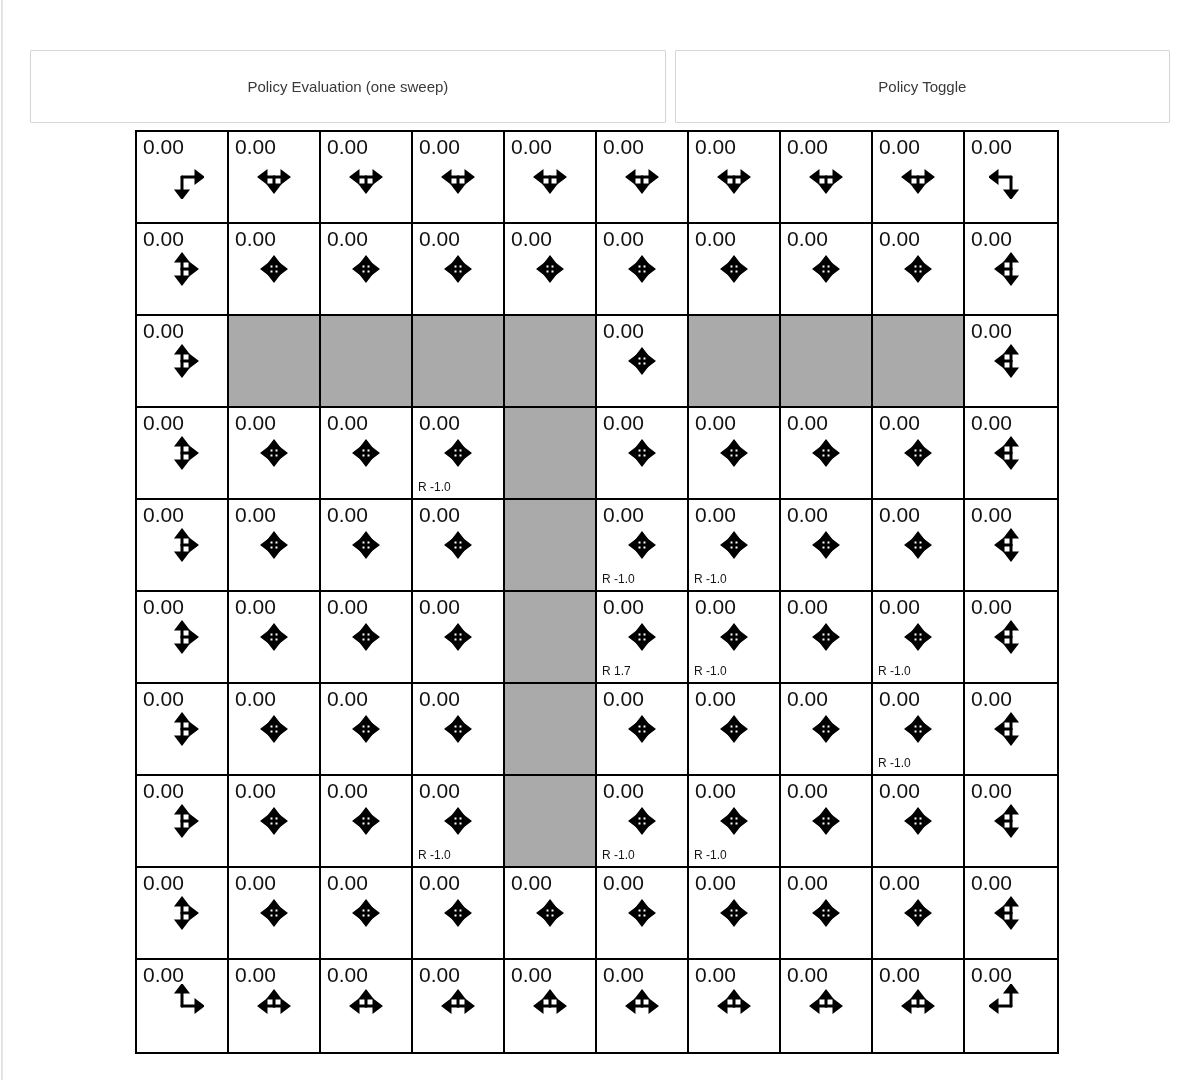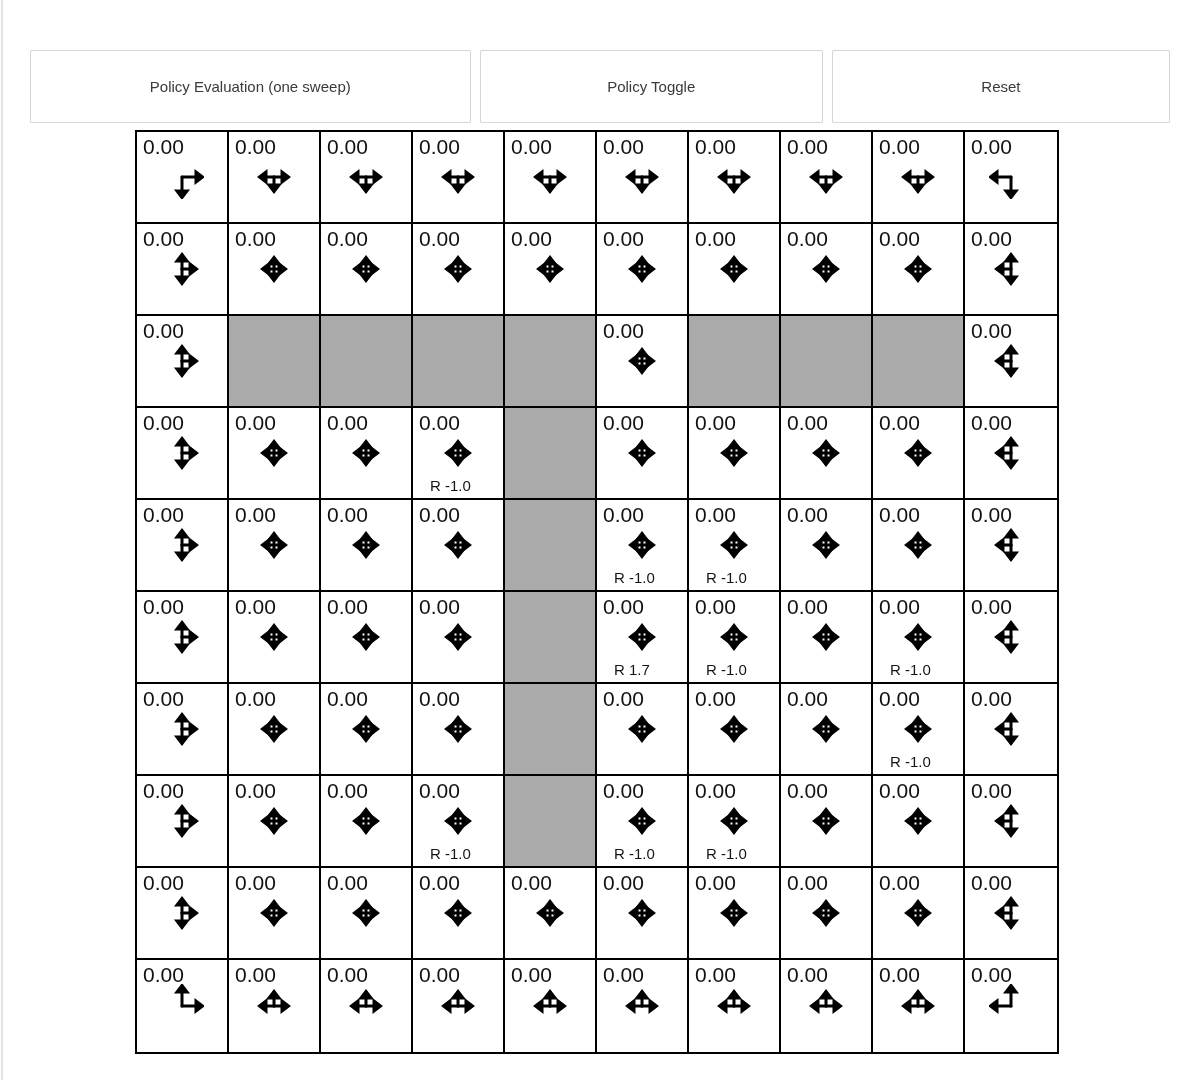--- a/index.html
+++ b/index.html
@@ -36,30 +36,29 @@
   .cell:nth-last-child(-n+10){border-bottom:none;}
   .cell.wall{background:#aaaaaa;}
   .value{
     position:absolute;top:3px;left:6px;font-size:21px;color:#111;line-height:1.1;
   }
   .arrow{
     position:absolute;left:50%;top:50%;transform:translate(-50%,-50%);
     width:44px;height:44px;
   }
   .reward{
-    position:absolute;bottom:4px;left:17px;font-size:15px;color:#151515;
+    position:absolute;bottom:4px;left:5px;font-size:12px;color:#151515;
   }
 </style>
 </head>
 <body>
 
 <div class="toolbar">
     <button>Policy Evaluation (one sweep)</button>
     <button>Policy Toggle</button>
-    <button>Reset</button>
   </div>
 <div class="grid">
     <div class="cell">
       <div class="value">0.00</div>
       <div class="arrow"><svg viewBox="0 0 44 44" width="44" height="44">
           <g stroke="#000" stroke-width="3" stroke-linecap="round" fill="#000">
             <line x1="22" y1="22" x2="36" y2="22"></line>
             <polygon points="42.5,22 36,27 36,17"></polygon>
             <line x1="22" y1="22" x2="22" y2="36"></line>
             <polygon points="22,42.5 17,36 27,36"></polygon>

